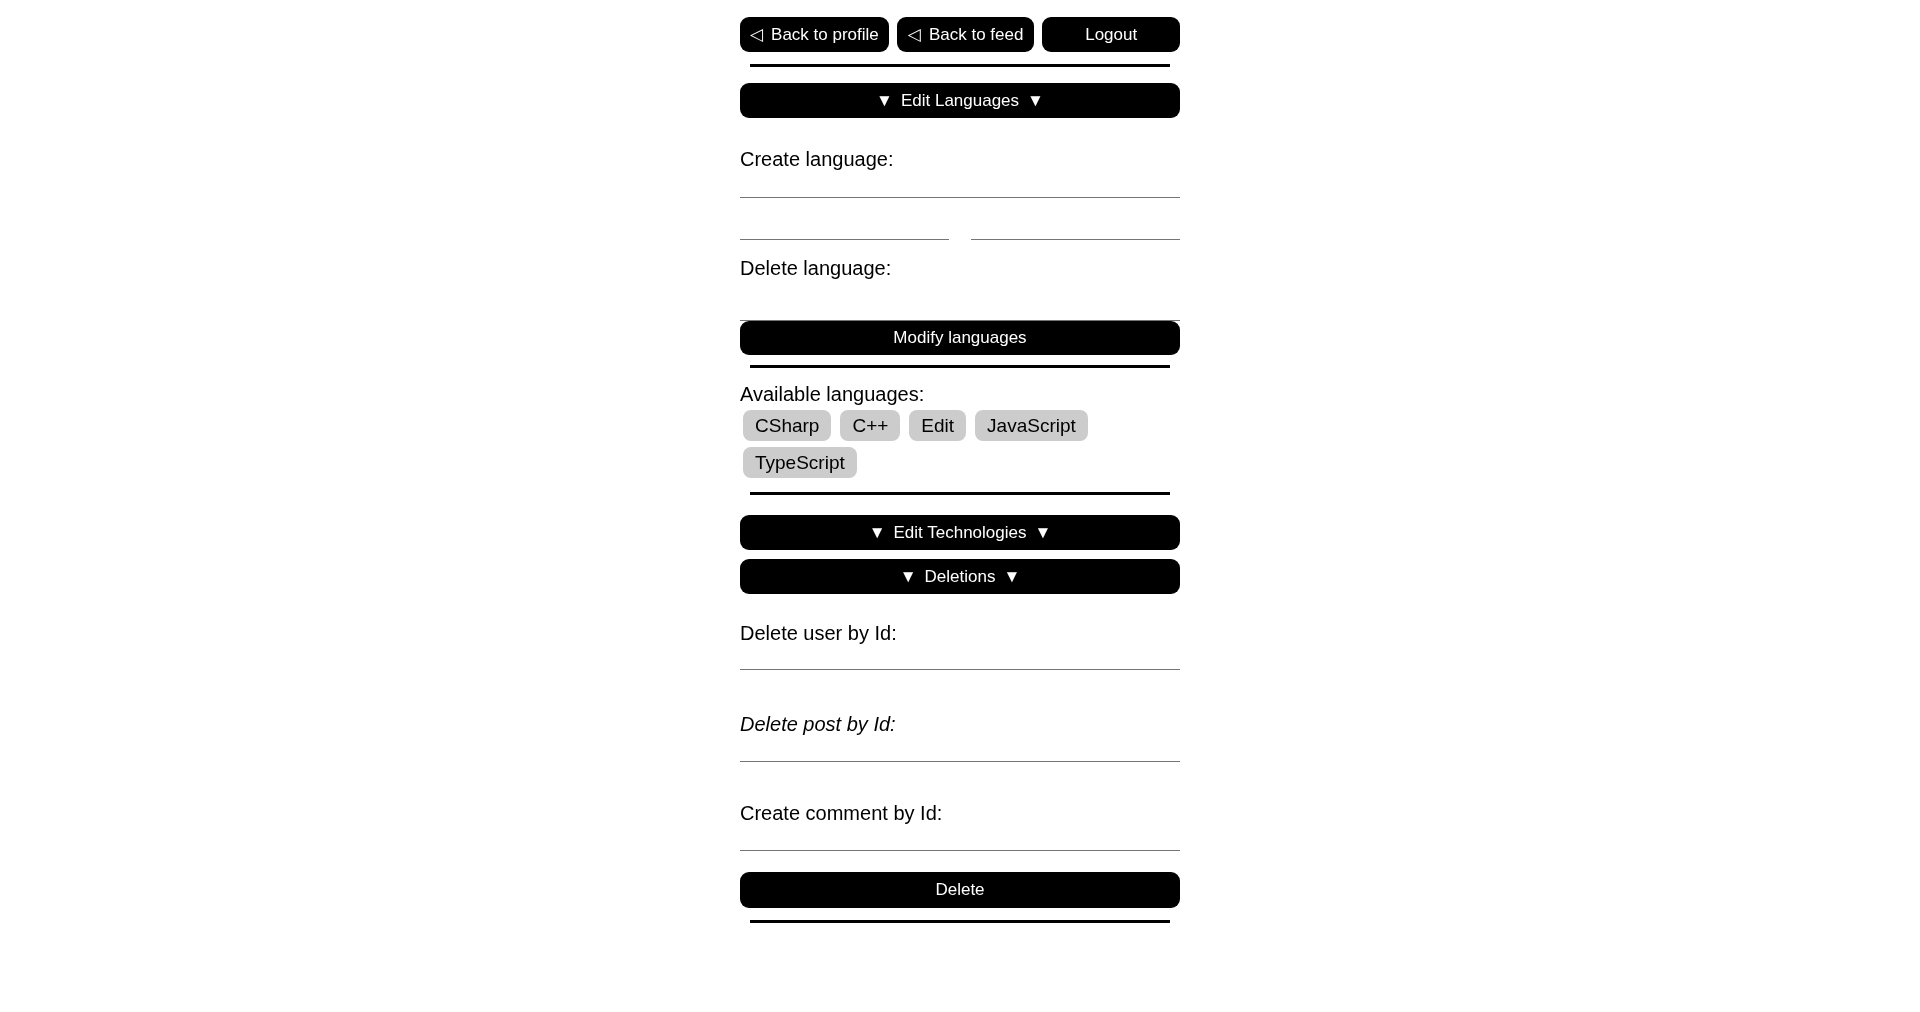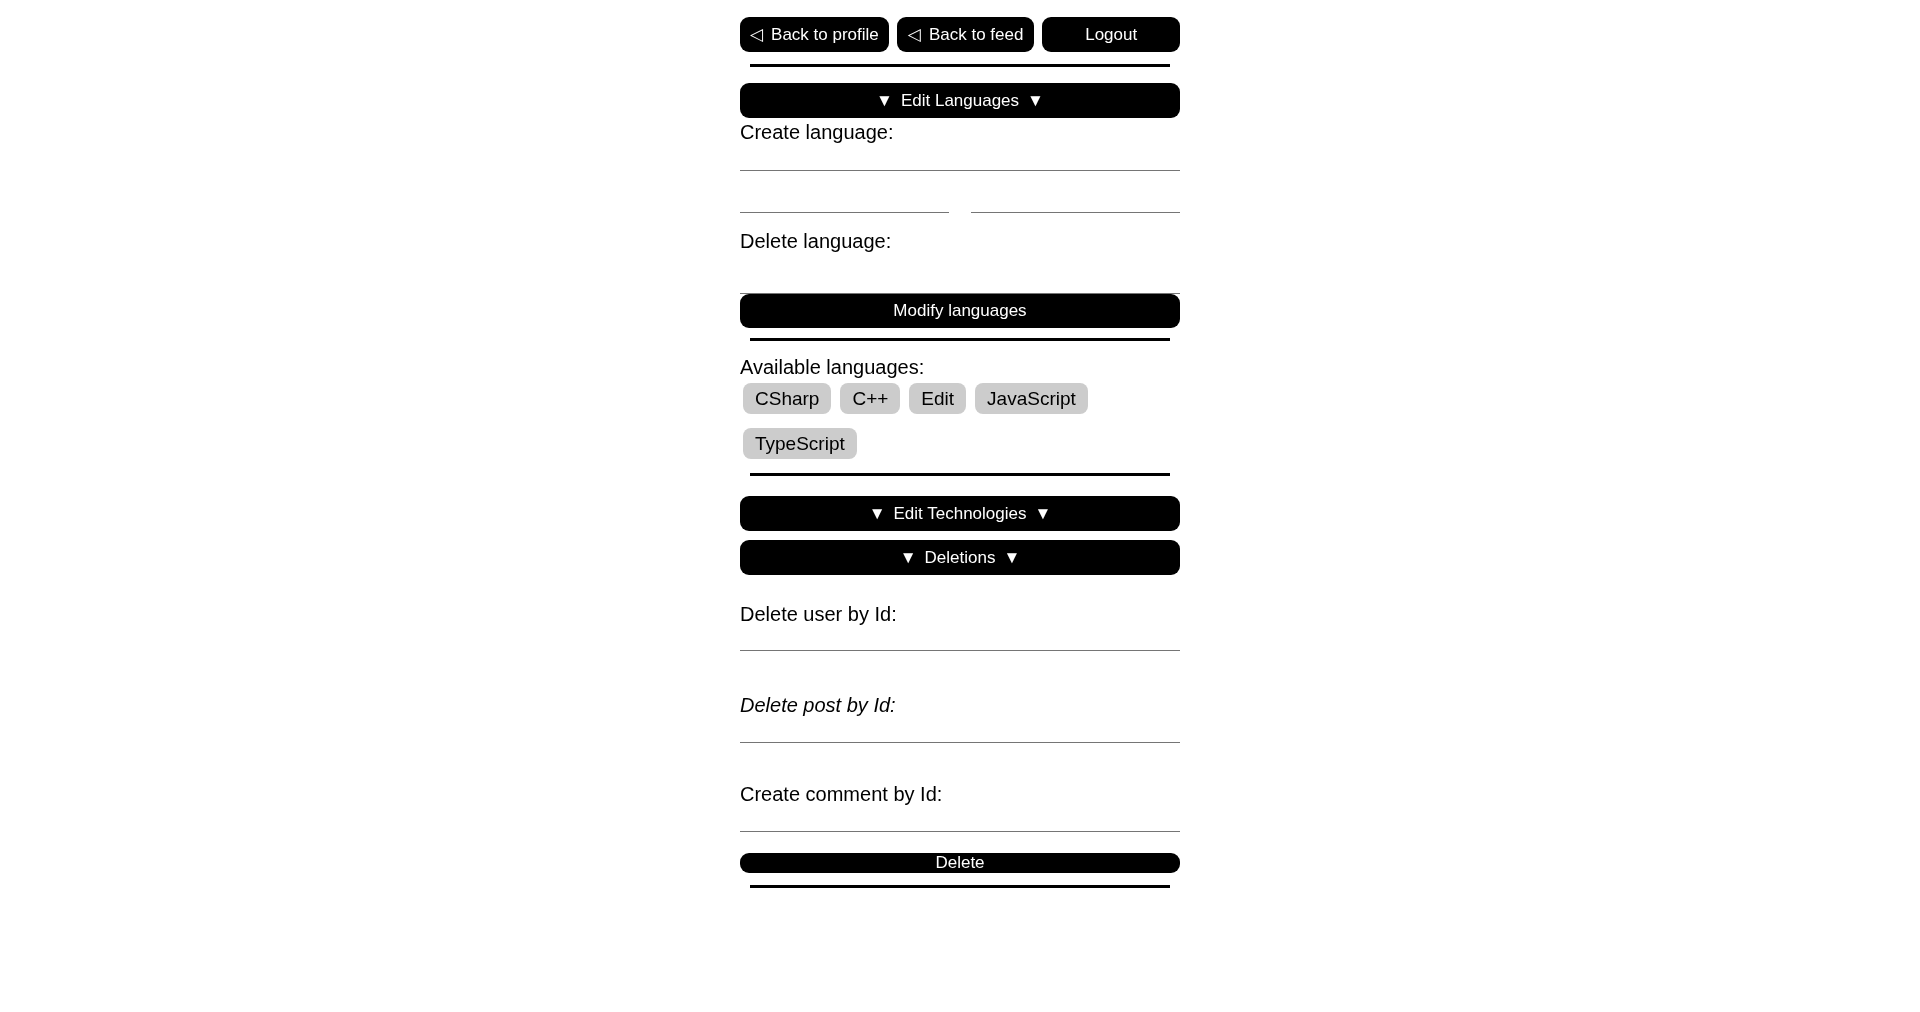--- a/index.html
+++ b/index.html
@@ -60,36 +60,36 @@
     border-bottom: 1px solid #757575;
     background: transparent;
     outline: none;
     font-family: inherit;
     font-size: 20px;
     color: #000000;
     padding: 0 2px;
     border-radius: 0;
   }
   
-  .lbl-create  { }
+  .lbl-create  { margin-top: 27px; }
   .inp-create  { height: 25px; }
   .lbl-update  { margin-top: 22px; }
   .update-row  { display: flex; gap: 22px; }
   .update-row .line-input { flex: 1; height: 42px; }
   .lbl-delete-lang { margin-top: 14px; }
   .inp-delete-lang { height: 39px; }
   .btn-modify  { height: 34px; }
   
   .available-label { font-size: 20px; line-height: 28px; }
   .tags {
     margin-left: 3px;
     margin-top: 2px;
     display: flex;
     flex-wrap: wrap;
-    gap: 14px 9px;
+    gap: 6px 9px;
     width: 437px;
   }
   .tag {
     background: #cccccc;
     color: #000000;
     border-radius: 8px;
     padding: 2px 12px;
     font-size: 19px;
     line-height: 27px;
     white-space: nowrap;
@@ -97,21 +97,21 @@
   
   .btn-technologies { margin-top: 0; }
   .btn-deletions { margin-top: 9px; }
   
   .lbl-del-user    { margin-top: 25px; }
   .inp-del-user    { height: 23px; }
   .lbl-del-post    { margin-top: 40px; font-style: italic; }
   .inp-del-post    { height: 24px; }
   .lbl-del-comment { margin-top: 37px; }
   .inp-del-comment { height: 24px; }
-  .btn-delete      { margin-top: 21px; height: 20px; }
+  .btn-delete      { margin-top: 21px; height: 36px; }
 </style>
 </head>
 <body>
 
 <div class="column">
 
   <div class="top-row">
     <button class="btn">
       <span>◁</span>
       <span>Back to profile</span>

